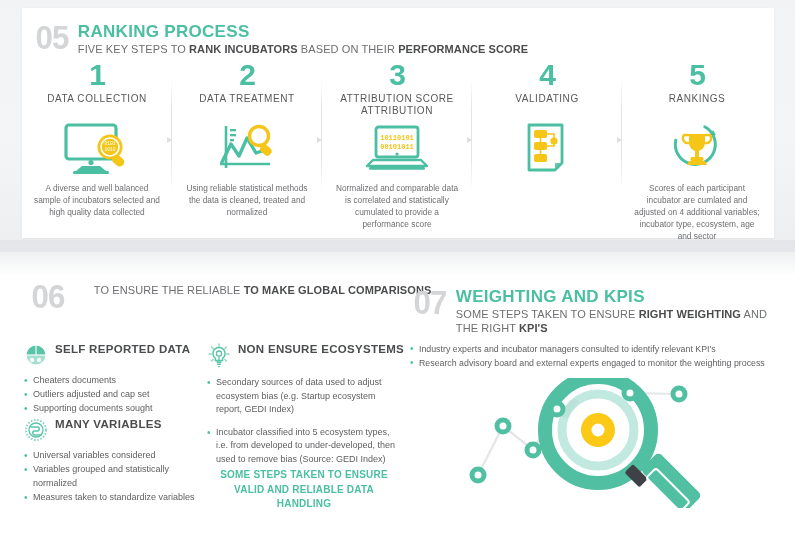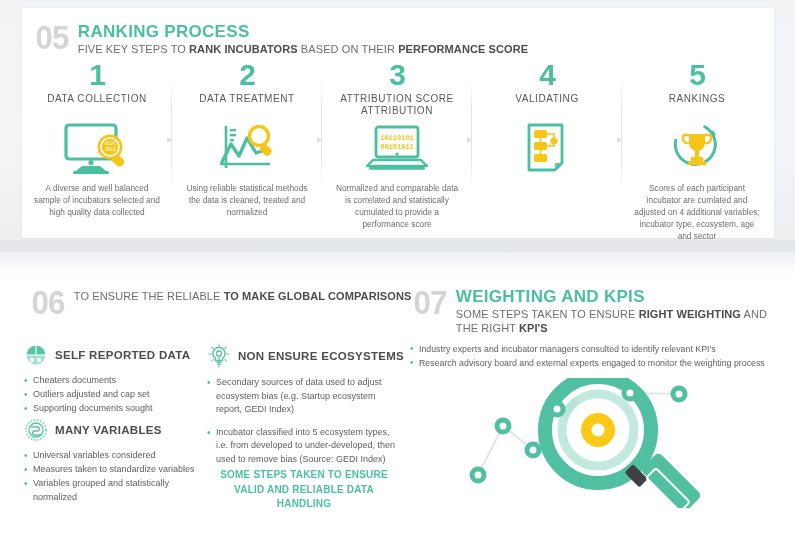--- a/index.html
+++ b/index.html
@@ -68,21 +68,21 @@
   }
   .step-icon{ height:56px; display:flex; align-items:center; justify-content:center; margin-top:3px;}
   .step-desc{
     font-size:8.3px; color:#6d6e71; line-height:1.45; margin-top:6px; padding:0 4px;
   }
 
   
   #lower{ position:absolute; left:0; top:276px; width:795px; height:257px; background:#fff; }
 
   .grp{ position:absolute; }
-  .grp-head{ display:flex; align-items:center; gap:7px; margin-bottom:7px; }
+  .grp-head{ display:flex; align-items:flex-start; gap:7px; margin-bottom:7px; }
   .grp-title{ font-size:11.5px; font-weight:bold; color:#4b4c4e; letter-spacing:.3px; white-space:nowrap;}
   ul.blist{ list-style:none; }
   ul.blist li{
     font-size:9px; color:#5f6062; line-height:1.55; padding-left:9px; position:relative;
   }
   ul.blist li::before{
     content:"•"; position:absolute; left:0; top:-1px; color:#4bbfa2; font-size:10px;
   }
   .para{ font-size:9px; color:#5f6062; line-height:1.5; padding-left:9px; position:relative; margin-bottom:9px;}
   .para::before{ content:"•"; position:absolute; left:0; top:-1px; color:#4bbfa2; font-size:10px; }
@@ -208,21 +208,21 @@
       </svg>
     </div>
     <div class="step-desc">Scores of each participant incubator are cumlated and adjusted on 4 additional variables; incubator type, ecosystem, age and sector</div>
   </div>
 </div>
 
 <div id="band-fade"></div>
 
 <div id="lower"></div>
 
-<div class="sec-head" style="left:30px; top:287px;">
+<div class="sec-head" style="left:30px; top:281px;gap:20px;">
   <div class="sec-num">06</div>
   <div class="sec-titles">
     <div class="sec-sub"><span>TO ENSURE THE RELIABLE </span><b>TO MAKE GLOBAL COMPARISONS</b></div>
   </div>
 </div>
 
 <div class="sec-head" style="left:412px; top:287px; width:360px;">
   <div class="sec-num">07</div>
   <div class="sec-titles" style="width:322px;">
     <div class="sec-title">WEIGHTING AND KPIS</div>
@@ -259,22 +259,22 @@
       <svg class="icon-svg" width="24" height="24" viewBox="0 0 24 24">
         <circle cx="12" cy="12" r="10" fill="none" stroke="#8ed5c2" stroke-width="2" stroke-dasharray="1.6 1.6"></circle>
         <circle cx="12" cy="12" r="7" fill="none" stroke="#59c4a8" stroke-width="1.3"></circle>
         <path d="M7 9 h7 a2.2 2.2 0 0 1 0 4 h-4 a2.2 2.2 0 0 0 0 4 h7" fill="none" stroke="#59c4a8" stroke-width="1.5" stroke-linecap="round"></path>
       </svg>
     </span>
     <span class="grp-title">MANY VARIABLES</span>
   </div>
   <ul class="blist">
     <li>Universal variables considered</li>
+    <li>Variables grouped and statistically normalized</li>
     <li>Measures taken to standardize variables</li>
-    <li>Variables grouped and statistically normalized</li>
   </ul>
 </div>
 
 <div class="grp" style="left:207px; top:343px; width:190px;">
   <div class="grp-head">
     <span>
       <svg class="icon-svg" width="24" height="26" viewBox="0 0 24 26">
         <g stroke="#8ed5c2" stroke-width="1.4" stroke-linecap="round">
           <line x1="12" y1="1" x2="12" y2="3.4"></line>
           <line x1="4.6" y1="4" x2="6.2" y2="5.6"></line>

